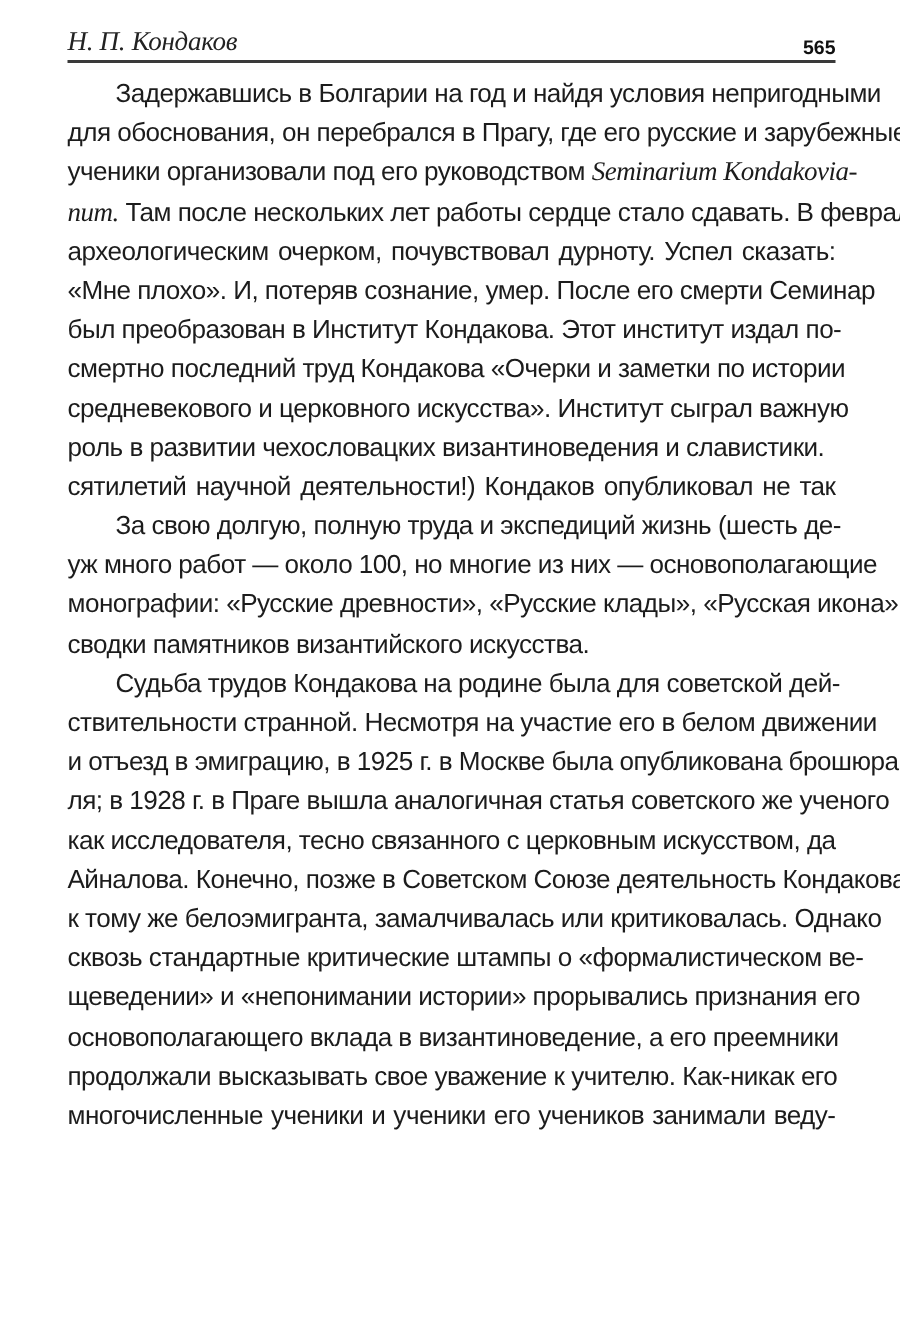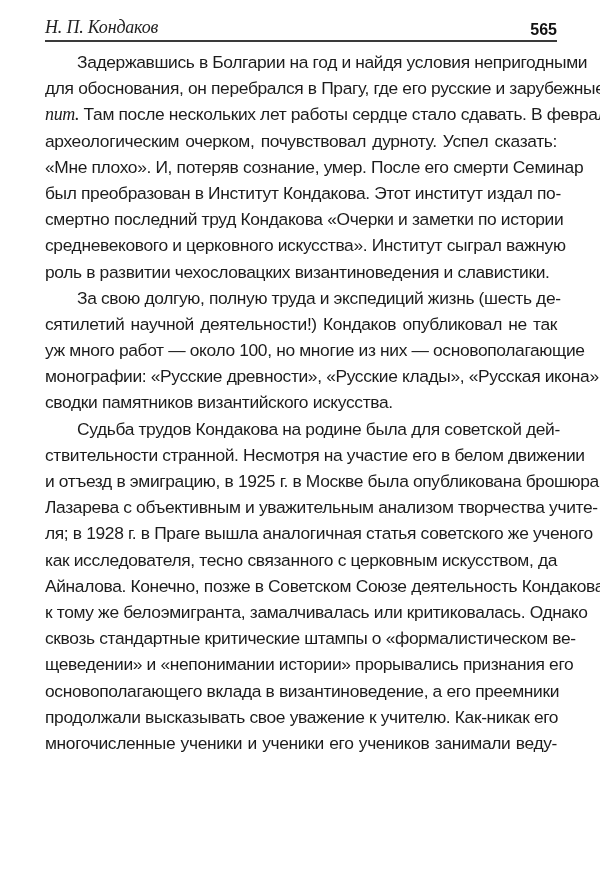--- a/index.html
+++ b/index.html
@@ -36,21 +36,21 @@
       font-size: 18px;
       letter-spacing: -0.2px;
       color: #222;
     }
     .running-head .folio {
       position: absolute;
       right: 0;
       bottom: 1px;
       font-family: "Liberation Sans", "DejaVu Sans", sans-serif;
       font-weight: bold;
-      font-size: 16px;
+      font-size: 13px;
       color: #111;
     }
     .rule {
       position: absolute;
       left: 45px;
       top: 40px;
       width: 512px;
       height: 0;
       border-top: 2px solid #3a3a3a;
     }
@@ -92,43 +92,43 @@
     <span class="author">Н. П. Кондаков</span>
     <span class="folio">565</span>
   </div>
   <div class="rule"></div>
 
   <div class="body-text">
 
     <div class="paragraph">
       <span class="line indent">Задержавшись в Болгарии на год и найдя условия непригодными</span>
       <span class="line">для обоснования, он перебрался в Прагу, где его русские и зарубежные</span>
+      <span class="line"><span>ученики организовали под его руководством </span><span class="it">Seminarium Kondakovia-</span></span>
       <span class="line"><span class="it">num.</span><span> Там после нескольких лет работы сердце стало сдавать. В феврале</span></span>
       <span class="line">археологическим очерком, почувствовал дурноту. Успел сказать:</span>
       <span class="line">«Мне плохо». И, потеряв сознание, умер. После его смерти Семинар</span>
       <span class="line">был преобразован в Институт Кондакова. Этот институт издал по-</span>
       <span class="line">смертно последний труд Кондакова «Очерки и заметки по истории</span>
       <span class="line">средневекового и церковного искусства». Институт сыграл важную</span>
       <span class="line last">роль в развитии чехословацких византиноведения и славистики.</span>
     </div>
 
 
     <div class="paragraph">
+      <span class="line">сятилетий научной деятельности!) Кондаков опубликовал не так</span>
       <span class="line indent">За свою долгую, полную труда и экспедиций жизнь (шесть де-</span>
-      <span class="line">сятилетий научной деятельности!) Кондаков опубликовал не так</span>
       <span class="line">уж много работ — около 100, но многие из них — основополагающие</span>
       <span class="line">монографии: «Русские древности», «Русские клады», «Русская икона»,</span>
       <span class="line last">сводки памятников византийского искусства.</span>
     </div>
 
     <div class="paragraph">
       <span class="line indent">Судьба трудов Кондакова на родине была для советской дей-</span>
       <span class="line">ствительности странной. Несмотря на участие его в белом движении</span>
       <span class="line">и отъезд в эмиграцию, в 1925 г. в Москве была опубликована брошюра</span>
-      <span class="line">Лазарева с объективным и уважительным анализом творчества учите-</span>
       <span class="line">ля; в 1928 г. в Праге вышла аналогичная статья советского же ученого</span>
       <span class="line">как исследователя, тесно связанного с церковным искусством, да</span>
       <span class="line">Айналова. Конечно, позже в Советском Союзе деятельность Кондакова</span>
       <span class="line">к тому же белоэмигранта, замалчивалась или критиковалась. Однако</span>
       <span class="line">сквозь стандартные критические штампы о «формалистическом ве-</span>
       <span class="line">щеведении» и «непонимании истории» прорывались признания его</span>
       <span class="line">основополагающего вклада в византиноведение, а его преемники</span>
       <span class="line">продолжали высказывать свое уважение к учителю. Как-никак его</span>
       <span class="line">многочисленные ученики и ученики его учеников занимали веду-</span>
 

